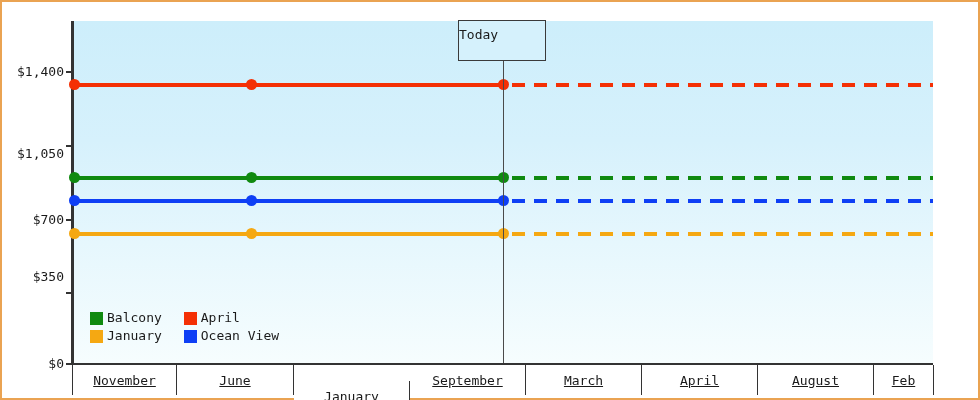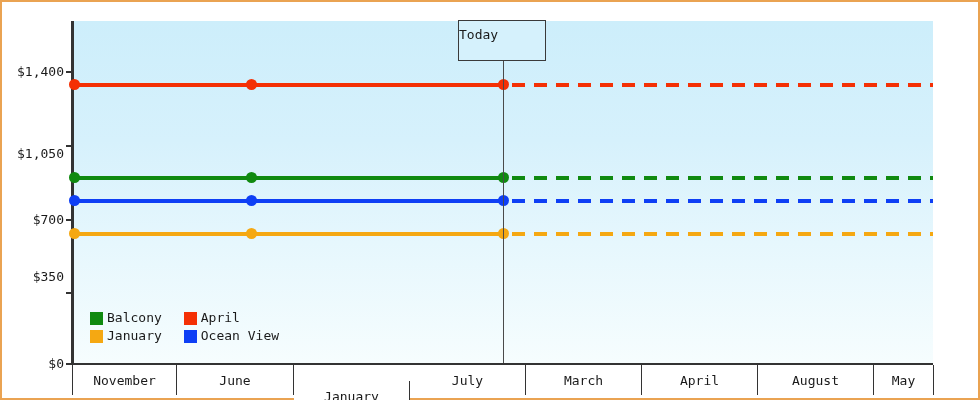--- a/index.html
+++ b/index.html
@@ -105,20 +105,21 @@
   }
   .month-cell{
     box-sizing:border-box;
     border-right:1px solid #333333;
     display:flex;align-items:center;justify-content:center;
     font-size:13px;color:#1a1a1a;
     background:#ffffff;
     height:30px;
     overflow:hidden;
     white-space:nowrap;
+    text-decoration:underline;
   }
   .month-cell:first-child{border-left:1px solid #333333;}
 </style>
 </head>
 <body>
 
 <div id="frame">
 
   <div id="plot"></div>
 
@@ -185,20 +186,20 @@
     <div class="legend-item">
       <span class="swatch" style="background:#0e3ff5;"></span>
       <span class="legend-label">Ocean View</span>
     </div>
   </div>
 
   <div id="months">
     <div class="month-cell" style="width:105px;">November</div>
     <div class="month-cell" style="width:117px;">June</div>
     <div class="month-cell" style="width:116px;margin-top:16px;">January</div>
-    <div class="month-cell" style="width:116px;">July</div>
+    <div class="month-cell" style="width:116px;">September</div>
     <div class="month-cell" style="width:116px;">March</div>
     <div class="month-cell" style="width:116px;text-align:right;">April</div>
     <div class="month-cell" style="width:116px;">August</div>
-    <div class="month-cell" style="width:60px;">May</div>
+    <div class="month-cell" style="width:60px;">Feb</div>
   </div>
 
 </div>
 
 </body></html>

